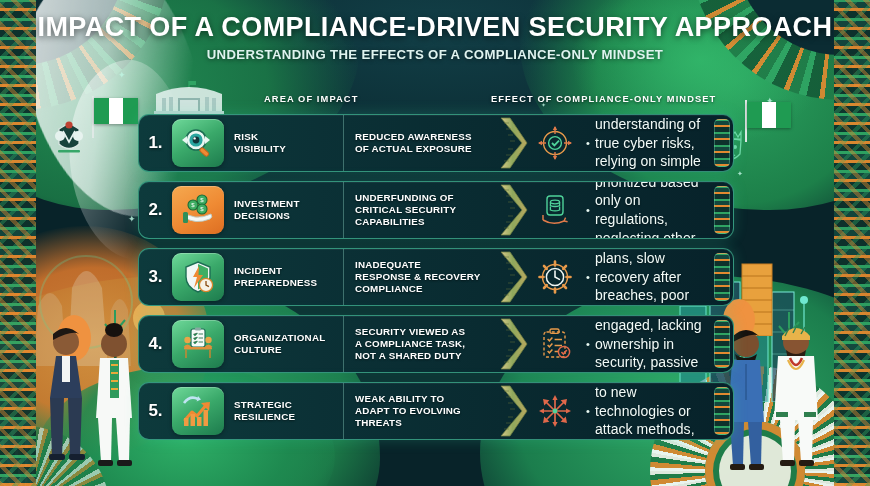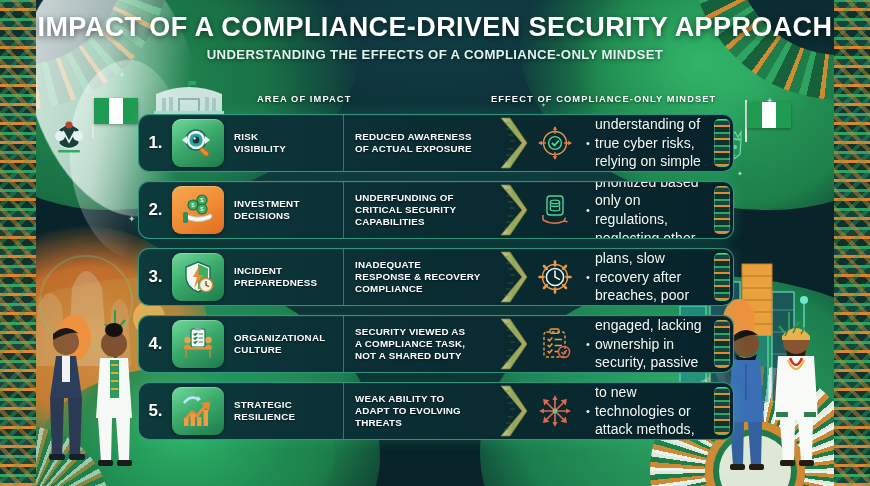--- a/index.html
+++ b/index.html
@@ -186,21 +186,21 @@
   
   .capitol { position:absolute; left:152px; top:80px; width:74px; height:34px; z-index:7; }
 
   
   .col-heads { position:absolute; top:94px; left:0; right:0; height:16px; z-index:8; }
   .col-head {
     position:absolute; font-size:9.3px; font-weight:bold; color:#ffffff;
     letter-spacing:1.1px; text-shadow:0 1px 3px rgba(0,0,0,.6);
     white-space:nowrap;
   }
-  .ch-area { left:257px;text-align:right; }
+  .ch-area { left:264px;text-align:right; }
   .ch-effect { left:491px; }
 
   
   .rows { position:absolute; left:138px; top:114px; width:596px; z-index:9; }
   .row {
     position:relative; height:58px; margin-bottom:9px;
     display:flex; align-items:stretch;
     border-radius:11px;
     background:linear-gradient(92deg,#0d3a3c 0%, #0b3136 30%, #092a30 62%, #07222a 100%);
     border:1.6px solid rgba(86,230,180,.55);

